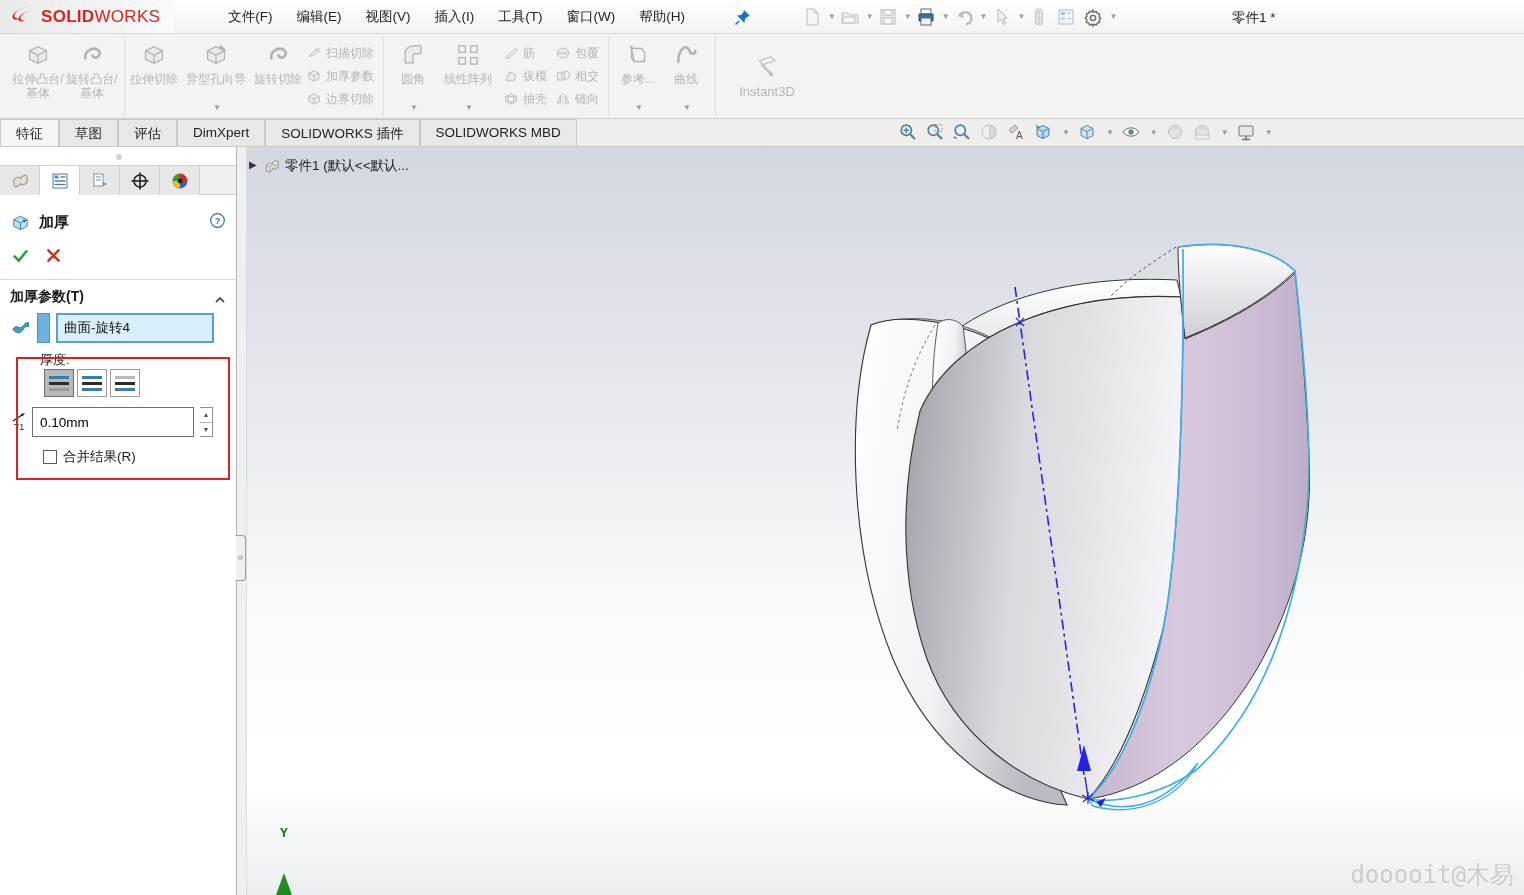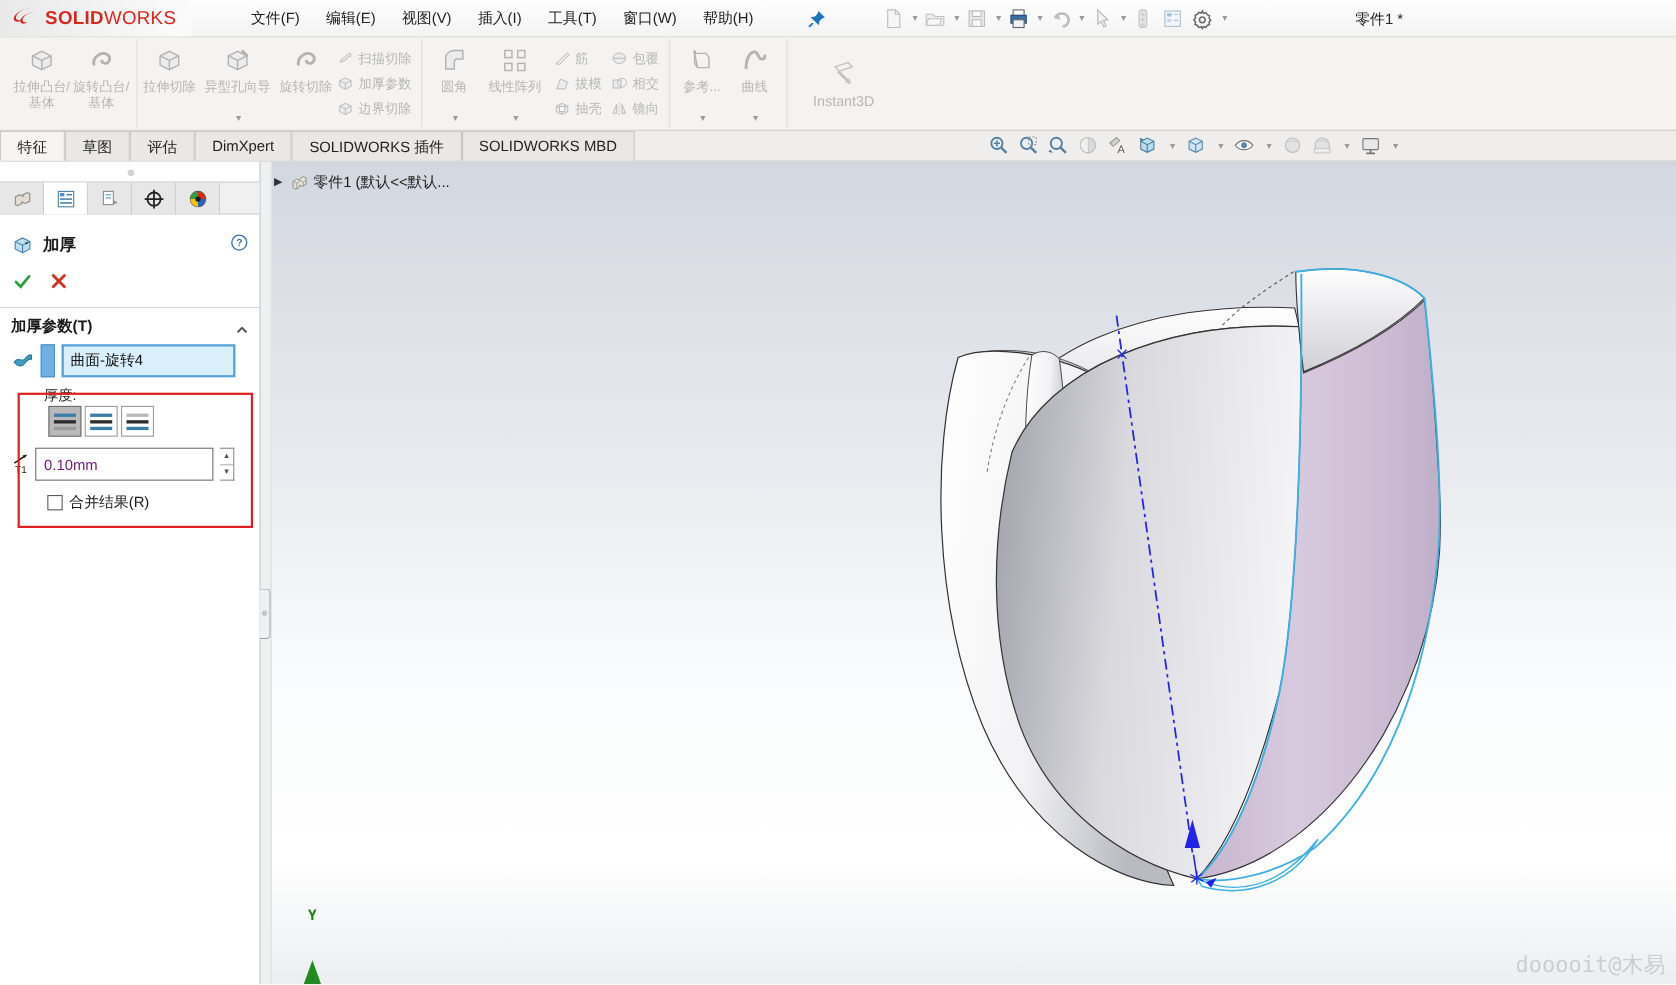--- a/index.html
+++ b/index.html
@@ -72,35 +72,35 @@
   .selbar { width:13px; height:30px; background:#6eb1e3; border:1px solid #4d92c6; }
   .selbox { width:158px; height:30px; background:#d9effb; border:2px solid #56a0d6; display:flex; align-items:center; padding:0 6px; font-size:13.5px; color:#111; }
   .pthicklabel { position:absolute; top:204px; left:40px; font-size:13px; color:#222; }
   .ptoggles { position:absolute; top:222px; left:44px; display:flex; gap:3px; }
   .tgl { width:30px; height:28px; background:#fff; border:1px solid #9c9c9c; display:flex; flex-direction:column; justify-content:center; gap:3px; padding:0 4px; }
   .tgl.active { background:#b9b9b9; border:1px solid #6e6e6e; }
   .tgl .bar { height:3px; width:100%; }
   .pinputrow { position:absolute; top:260px; left:12px; display:flex; align-items:center; gap:6px; }
   .t1icon { font-size:9px; color:#222; display:flex; flex-direction:column; align-items:center; line-height:1; }
   .t1icon svg { width:14px; height:10px; }
-  .numbox { width:162px; height:30px; border:1px solid #6f6f6f; background:#fff; display:flex; align-items:center; padding:0 7px; font-size:13.5px; color:#701a75; }
+  .numbox { width:162px; height:30px; border:1px solid #6f6f6f; background:#fff; display:flex; align-items:center; padding:0 7px; font-size:13.5px; color:#000000; }
   .spinner { width:13px; height:30px; border:1px solid #8d8d8d; border-left:none; display:flex; flex-direction:column; }
   .spinner span { flex:1; display:flex; align-items:center; justify-content:center; font-size:7px; color:#555; }
   .spinner span:first-child { border-bottom:1px solid #b5b5b5; }
   .pcheckrow { position:absolute; top:301px; left:43px; display:flex; align-items:center; gap:6px; }
   .cbox { width:14px; height:14px; border:1px solid #5a5a5a; background:#fff; }
   .clabel { font-size:13.5px; color:#1a1a1a; }
   .redrect { position:absolute; top:210px; left:16px; width:214px; height:123px; border:2px solid #e02020; pointer-events:none; }
 
   
   .flyarrow { position:absolute; left:2px; top:12px; font-size:10px; color:#333; }
   .ftree { position:absolute; left:16px; top:10px; display:flex; align-items:center; gap:5px; }
   .ftree svg { width:17px; height:17px; }
   .ftree .flabel { font-size:13.5px; color:#1c1c1c; }
-  .watermark { position:absolute; right:10px; bottom:4px; font-family:"DejaVu Sans Mono",monospace; font-size:20px; color:#cdcdcd; }
+  .watermark { position:absolute; right:10px; bottom:4px; font-family:"DejaVu Sans Mono",monospace; font-size:24px; color:#cdcdcd; }
   .triad { position:absolute; left:28px; bottom:0; width:30px; height:44px; }
   .modelsvg { position:absolute; inset:0; }
 </style>
 </head>
 <body>
 
 <svg width="0" height="0" style="position:absolute">
   <defs>
     <g id="i-cube">
       <path d="M3.5 6.8 10 3.6l6.5 3.2v6.4L10 16.4 3.5 13.2z" fill="#ececec" stroke="#b3b3b3"></path>

